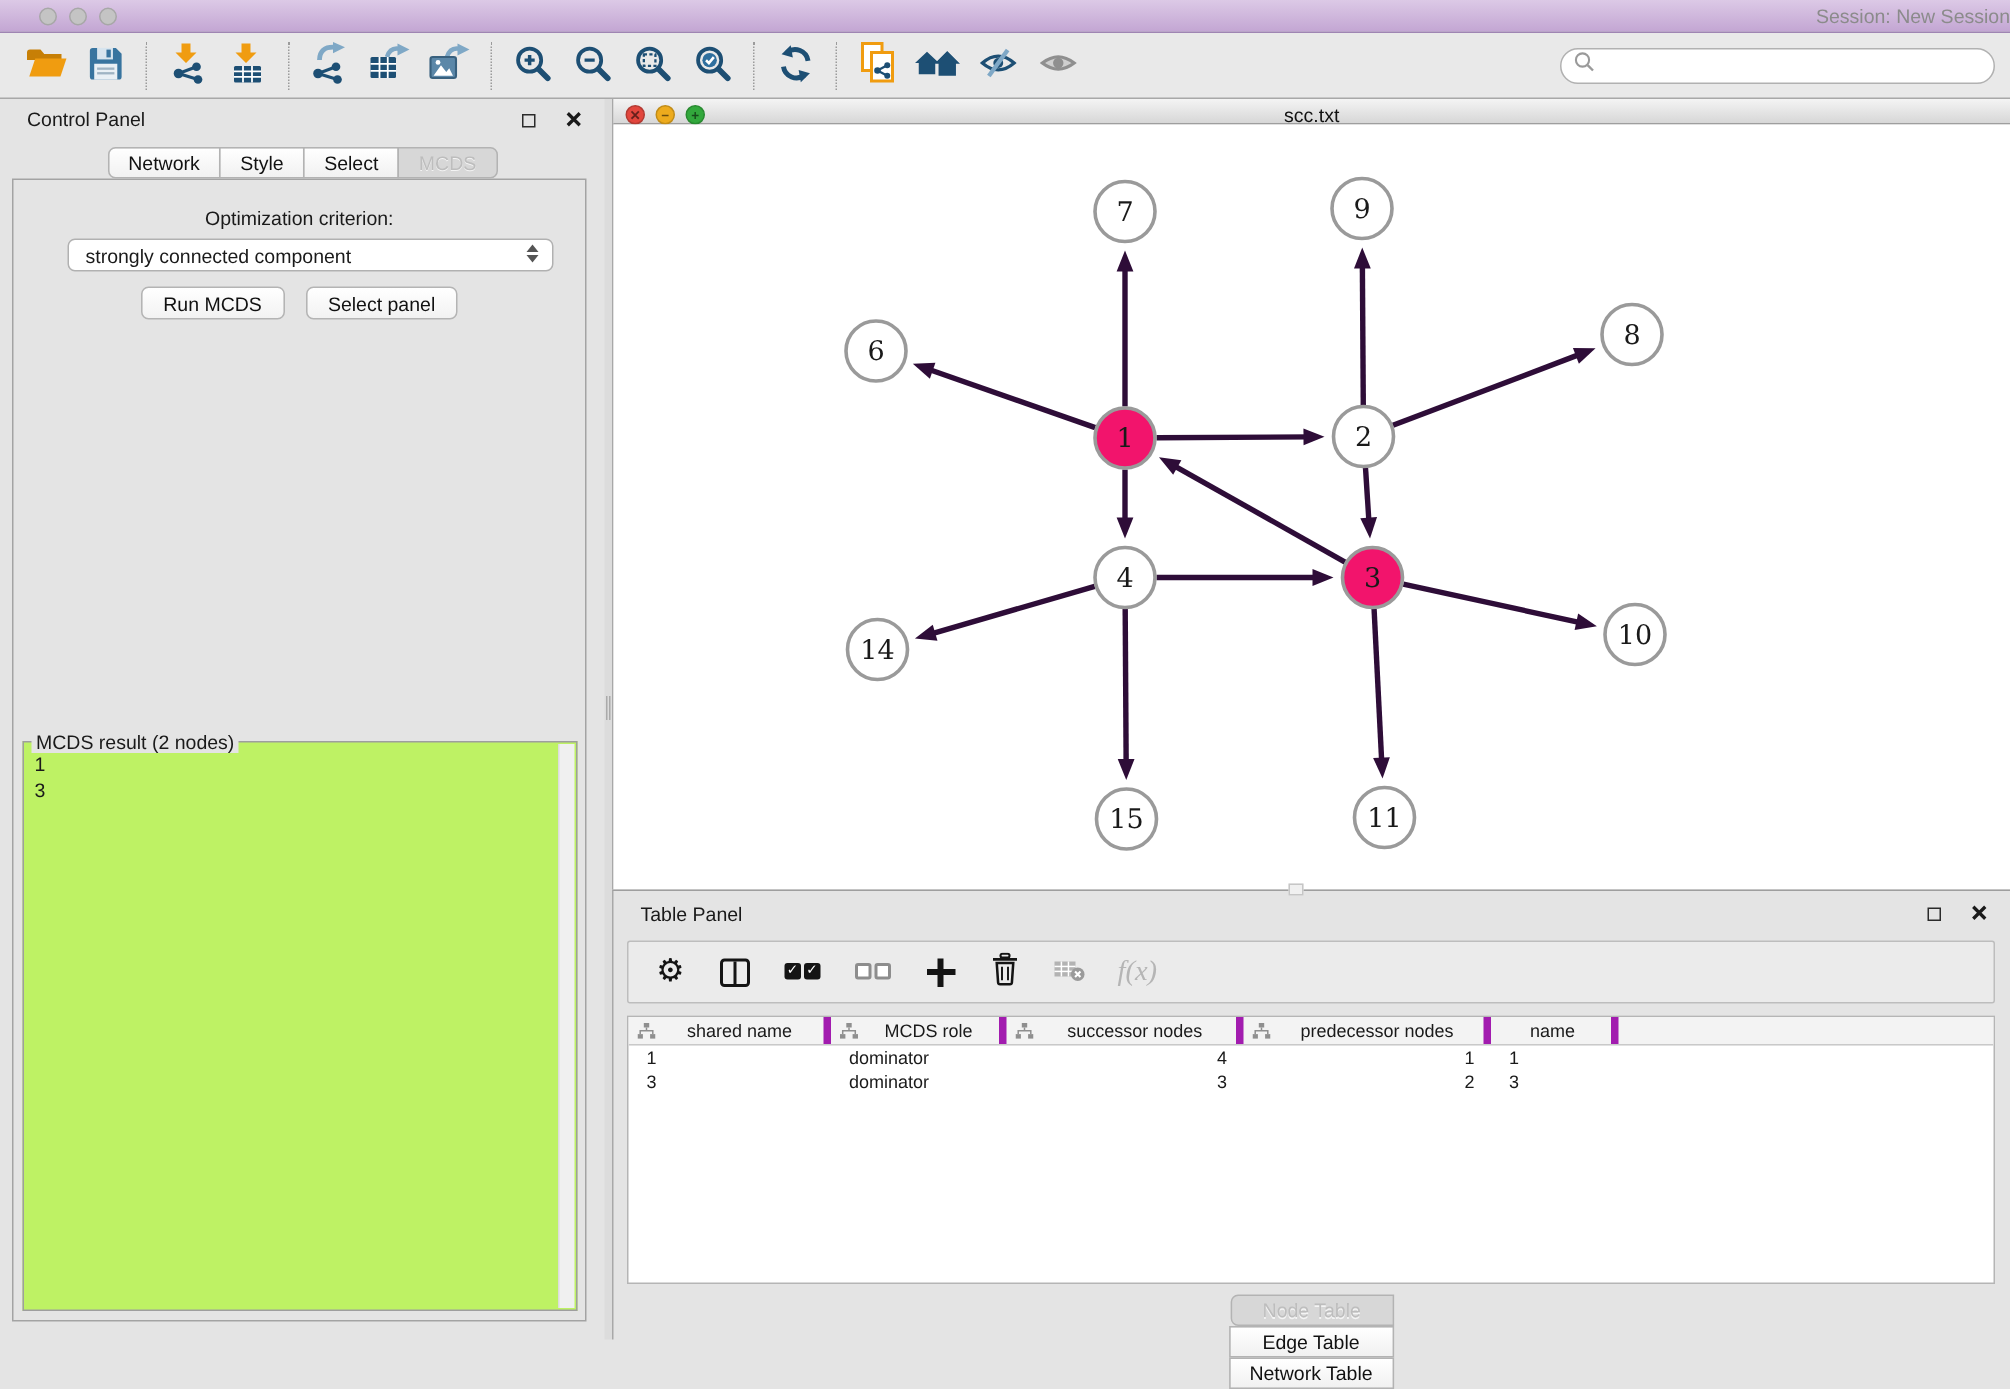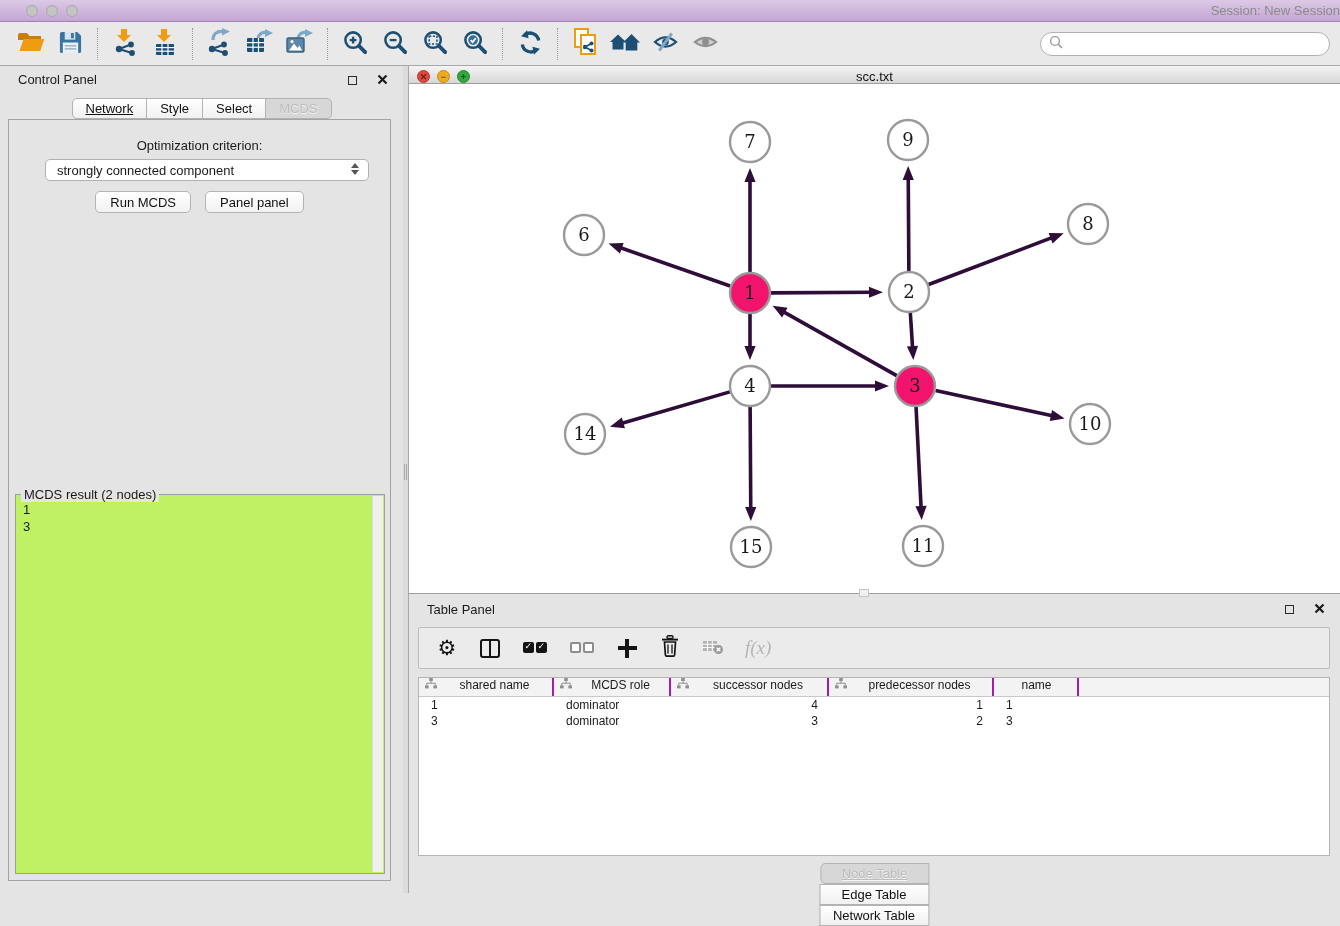--- a/index.html
+++ b/index.html
@@ -34,21 +34,21 @@
   .right-col { flex:1; display:flex; flex-direction:column; position:relative; }
 
   
   .cp-header { height:26px; position:relative;text-align:center; }
   .cp-title, .tp-title { position:absolute; left:18px; top:6px; font-size:13px; }
   .panel-winbtns { position:absolute; right:10px; top:7px; display:flex; gap:8px; align-items:center; }
   .float-box { width:9px; height:9px; border:1.5px solid #2b2b2b; display:inline-block; background:transparent; }
   .seg { display:inline-flex; }
   .seg button { font-size:13px; height:21px; padding:0 13px; background:linear-gradient(#ffffff,#f1f1f1);
     border:1px solid #b3b3b3; margin-left:-1px; color:#111; cursor:pointer; }
-  .seg button:first-child { border-radius:5px 0 0 5px; margin-left:0;text-decoration:underline; }
+  .seg button:first-child { border-radius:5px 0 0 5px; margin-left:0; }
   .seg button:last-child { border-radius:0 5px 5px 0; }
   .seg button.active { background:#d7d7d7; color:#bdbdbd; text-shadow:0 1px 0 #f4f4f4; }
   #cp-tabs { position:absolute; top:32px; left:50%; transform:translateX(-50%); }
   .cp-body { position:absolute; left:8px; right:12px; top:53px; bottom:12px;
     border:1px solid #a3a3a3; background:#e4e4e4; }
   .opt-label { position:absolute; top:18px; left:0; right:0; text-align:center; font-size:13px; }
   .combo { position:absolute; left:36px; top:39px; width:324px; height:22px; background:#fff;
     border:1px solid #b1b1b1; border-radius:5px; font-size:13px; display:flex; align-items:center;
     padding:0 26px 0 11px; cursor:pointer; }
   .combo-arrows { position:absolute; right:9px; top:3px; display:flex; flex-direction:column; gap:2px; }
@@ -96,21 +96,21 @@
   .chk.on::after { content:"✓"; color:#fff; font-size:9px; position:absolute; left:1.5px; top:-1px; }
   .chk.off { border:2px solid #8d8d8d; background:#fff; }
   .plus-icon { width:19px; height:19px; position:relative; }
   .plus-icon::before { content:""; position:absolute; top:7.2px; left:0; width:19px; height:4.6px; background:#141414; }
   .plus-icon::after { content:""; position:absolute; left:7.2px; top:0; width:4.6px; height:19px; background:#141414; }
   .fx { font-family:Liberation Serif, serif; font-style:italic; font-size:19px; color:#b5b5b5;text-align:right; }
 
   .data-table { position:absolute; left:9px; right:10px; top:83px; height:179px; background:#fff;
     border:1px solid #b5b5b5; overflow:hidden; }
   .thead { display:flex; height:19px; background:#f3f3f3; border-bottom:1px solid #c9c9c9; }
-  .th { display:flex; font-size:12px; border-right:2px solid #a21caf;
+  .th { display:flex; align-items:center; font-size:12px; border-right:5px solid #a21caf;
     padding:0 4px 0 6px; gap:4px; cursor:pointer; }
   .th .lbl { flex:1; text-align:center; }
   .trow { display:flex; height:16px; font-size:12px; cursor:default; }
   .td { padding:1px 11px 0 12px; }
   .c0 { width:135px; } .c1 { width:117px; } .c2 { width:158px; } .c3 { width:165px; } .c4 { width:85px; }
   .num { text-align:right; }
   #tbl-tabs { position:absolute; top:269px; left:50%; transform:translateX(-50%);flex-direction:column; }
 
   
   .statusbar { position:absolute; bottom:0; left:0; right:0; height:33px; background:#ececec;
@@ -322,21 +322,21 @@
         <div class="opt-label">Optimization criterion:</div>
         <div class="combo">
           <span>strongly connected component</span>
           <span class="combo-arrows">
               <i class="up"></i>
               <i class="dn"></i>
             </span>
         </div>
         <div class="btn-row">
           <button class="pbtn">Run MCDS</button>
-          <button class="pbtn">Panel panel</button>
+          <button class="pbtn">Select panel</button>
         </div>
         <div class="result-fieldset">
           <span class="result-legend">MCDS result (2 nodes)</span>
           <div class="result-lines">
             <div>1</div>
             <div>3</div>
           </div>
           <div class="result-scroll"></div>
         </div>
       </div>

